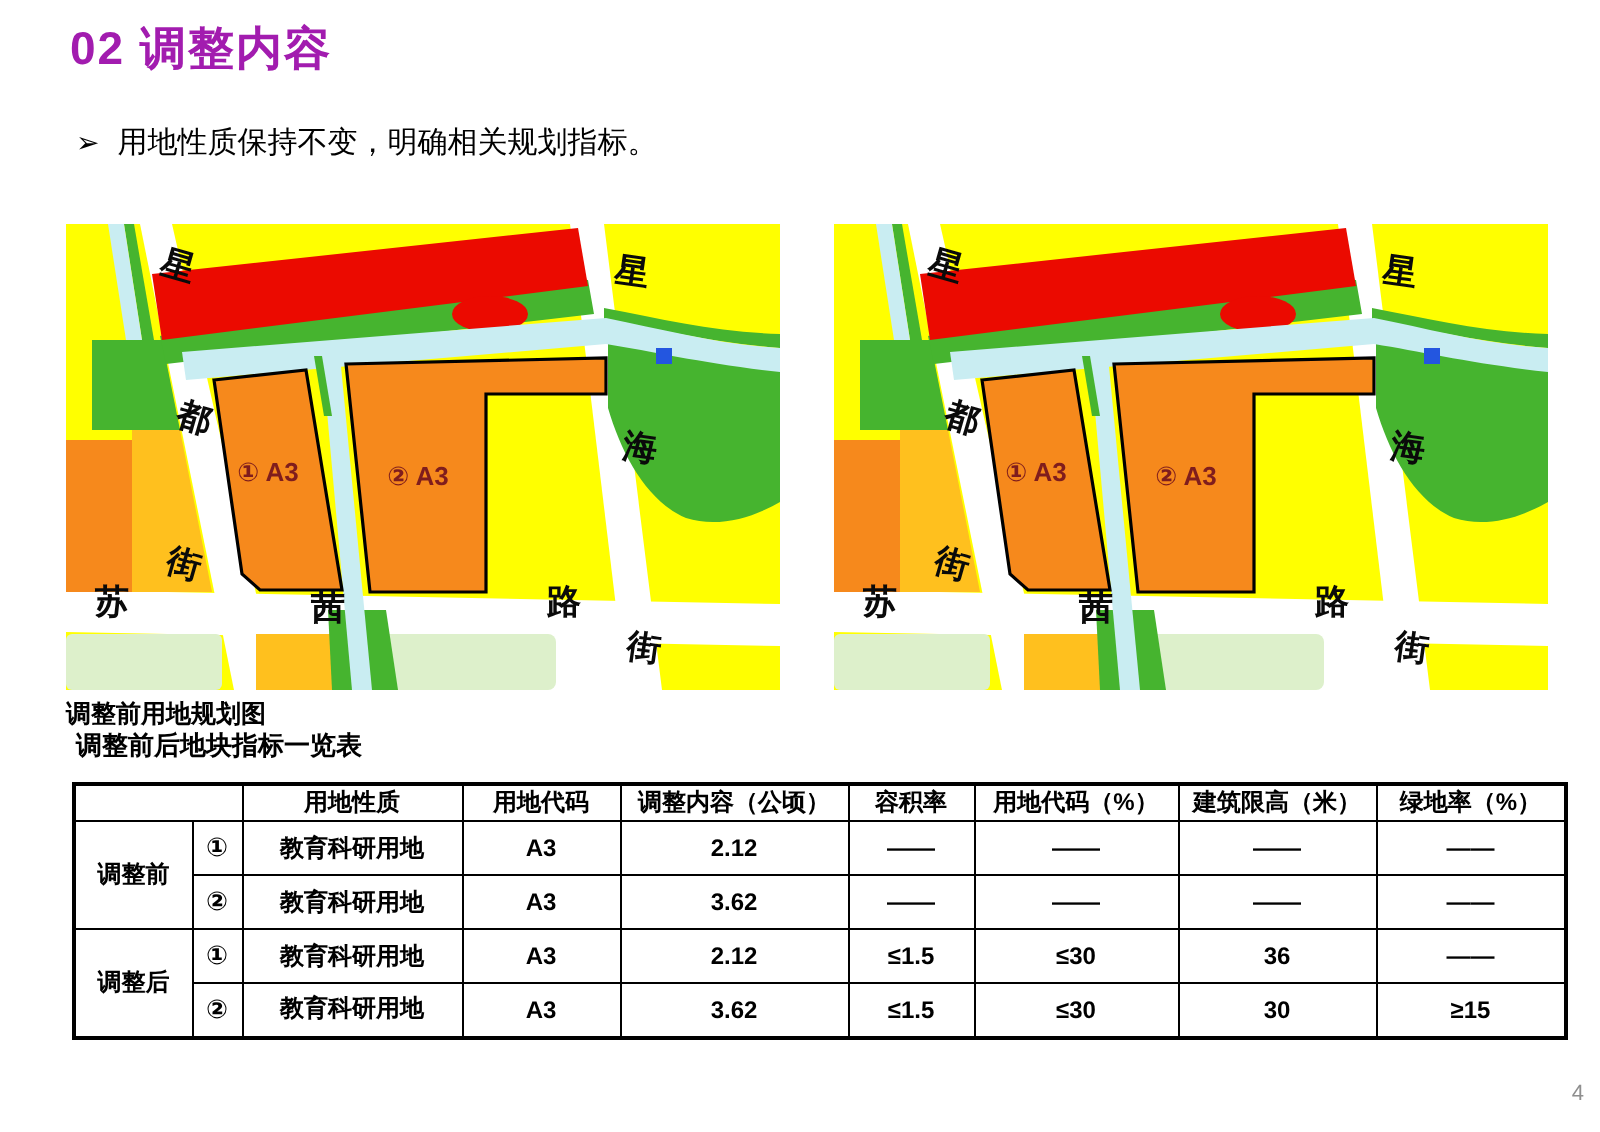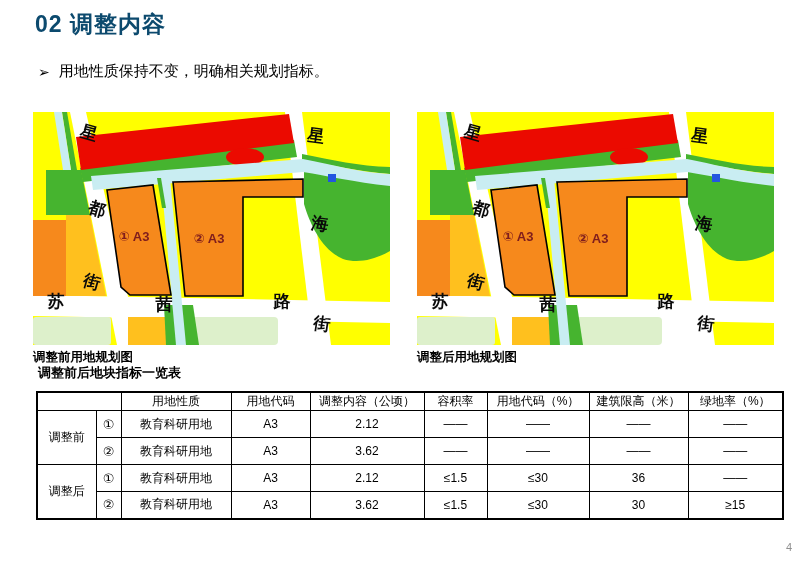--- a/index.html
+++ b/index.html
@@ -5,21 +5,21 @@
   * { margin:0; padding:0; box-sizing:border-box; }
   html,body { width:800px; height:566px; }
   body {
     font-family:"Liberation Sans","DejaVu Sans",sans-serif;
     background:#ffffff; position:relative; overflow:hidden;
   }
   .slide { position:absolute; inset:0; background:#ffffff; }
 
   .slide-title {
     position:absolute; left:35px; top:9px;
-    font-size:23px; font-weight:bold; color:#0c4a6e; letter-spacing:1px;
+    font-size:23px; font-weight:bold; color:#a21caf; letter-spacing:1px;
   }
   .bullet-line {
     position:absolute; left:38px; top:62px;
     font-size:15px; color:#000; display:flex; align-items:center;
   }
   .bullet-marker { font-size:14px; margin-right:9px; color:#000; }
 
   .map-box { position:absolute; top:112px; width:357px; height:233px; }
   .map-box svg.mapsvg { position:absolute; left:0; top:0; display:block; }
   .mlab {
@@ -40,21 +40,21 @@
     position:absolute; left:38px; top:364px;
     font-size:13px; font-weight:bold; color:#000;
   }
   table.indtbl {
     position:absolute; left:36px; top:391px;
     border-collapse:collapse; table-layout:fixed; width:746px;
     font-size:12px; color:#000;
   }
   table.indtbl th, table.indtbl td {
     border:1px solid #000; text-align:center; vertical-align:middle;
-    font-weight:normal; padding:0; overflow:hidden;
+    font-weight:bold; padding:0; overflow:hidden;
   }
   table.indtbl { border:2px solid #000; }
   tr.hdr th { height:18px; }
   tr.datarow td, tr.datarow th { height:27px; }
   td.numcell { font-size:13px; }
 
   .page-num {
     position:absolute; top:541px; right:8px;
     font-size:11px; color:#8f8f8f;
   }
@@ -143,21 +143,20 @@
     <div class="mlab" style="left:287px;top:112px;transform:translate(-50%,-50%) rotate(8deg);">海</div>
     <div class="mlab" style="left:289px;top:212px;transform:translate(-50%,-50%) rotate(8deg);">街</div>
     <div class="mlab" style="left:23px;top:189px;">苏</div>
     <div class="mlab" style="left:131px;top:192px;">茜</div>
     <div class="mlab" style="left:249px;top:189px;">路</div>
     <div class="plab" style="left:101px;top:124px;">① A3</div>
     <div class="plab" style="left:176px;top:126px;">② A3</div>
   </div>
 
   <div class="map-caption" style="left:33px;">调整前用地规划图</div>
-  <div class="map-caption" style="left:417px;">调整后用地规划图</div>
 
   <div class="table-title">调整前后地块指标一览表</div>
 
   <table class="indtbl">
     <colgroup>
       <col style="width:59px">
         <col style="width:25px">
         <col style="width:110px">
         <col style="width:79px">
       <col style="width:114px">

